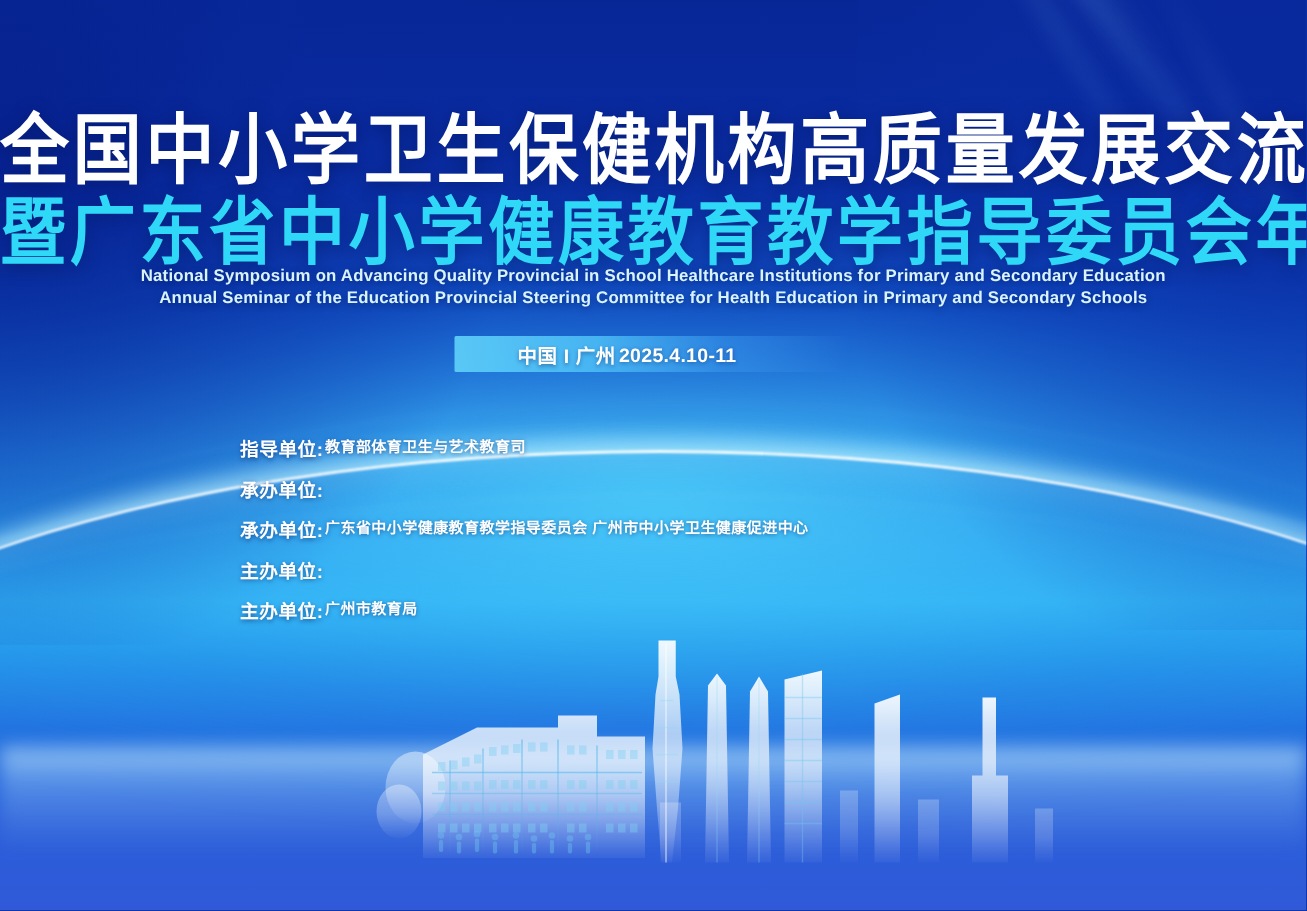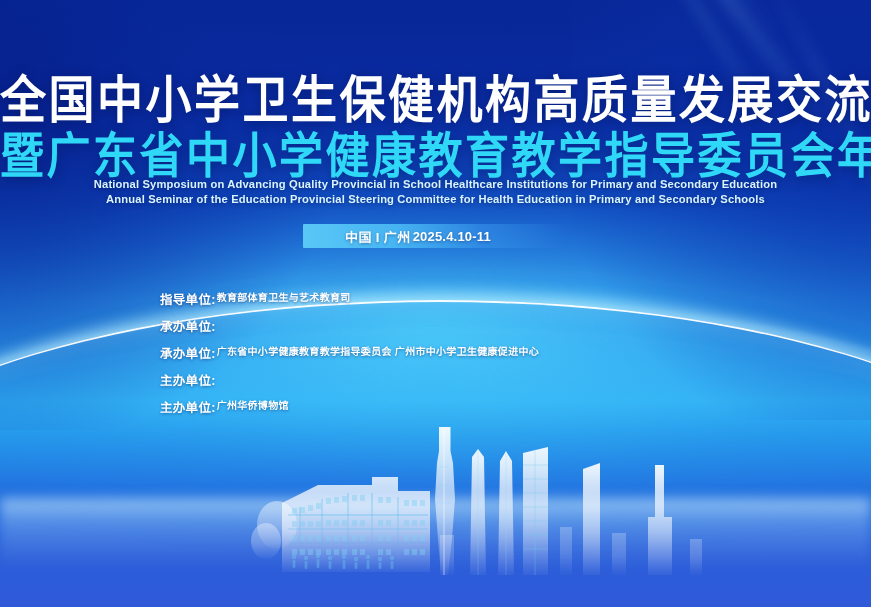--- a/index.html
+++ b/index.html
@@ -419,17 +419,17 @@
     </div>
     <div class="org-row">
       <span class="org-label">承办单位:</span>
       <span class="org-value">广东省中小学健康教育教学指导委员会   广州市中小学卫生健康促进中心</span>
     </div>
     <div class="org-row">
       <span class="org-label">主办单位:</span>
     </div>
     <div class="org-row">
       <span class="org-label">主办单位:</span>
-      <span class="org-value">广州华侨博物馆</span>
+      <span class="org-value">广州市教育局</span>
     </div>
   </div>
 
 </div>
 
 </body></html>

